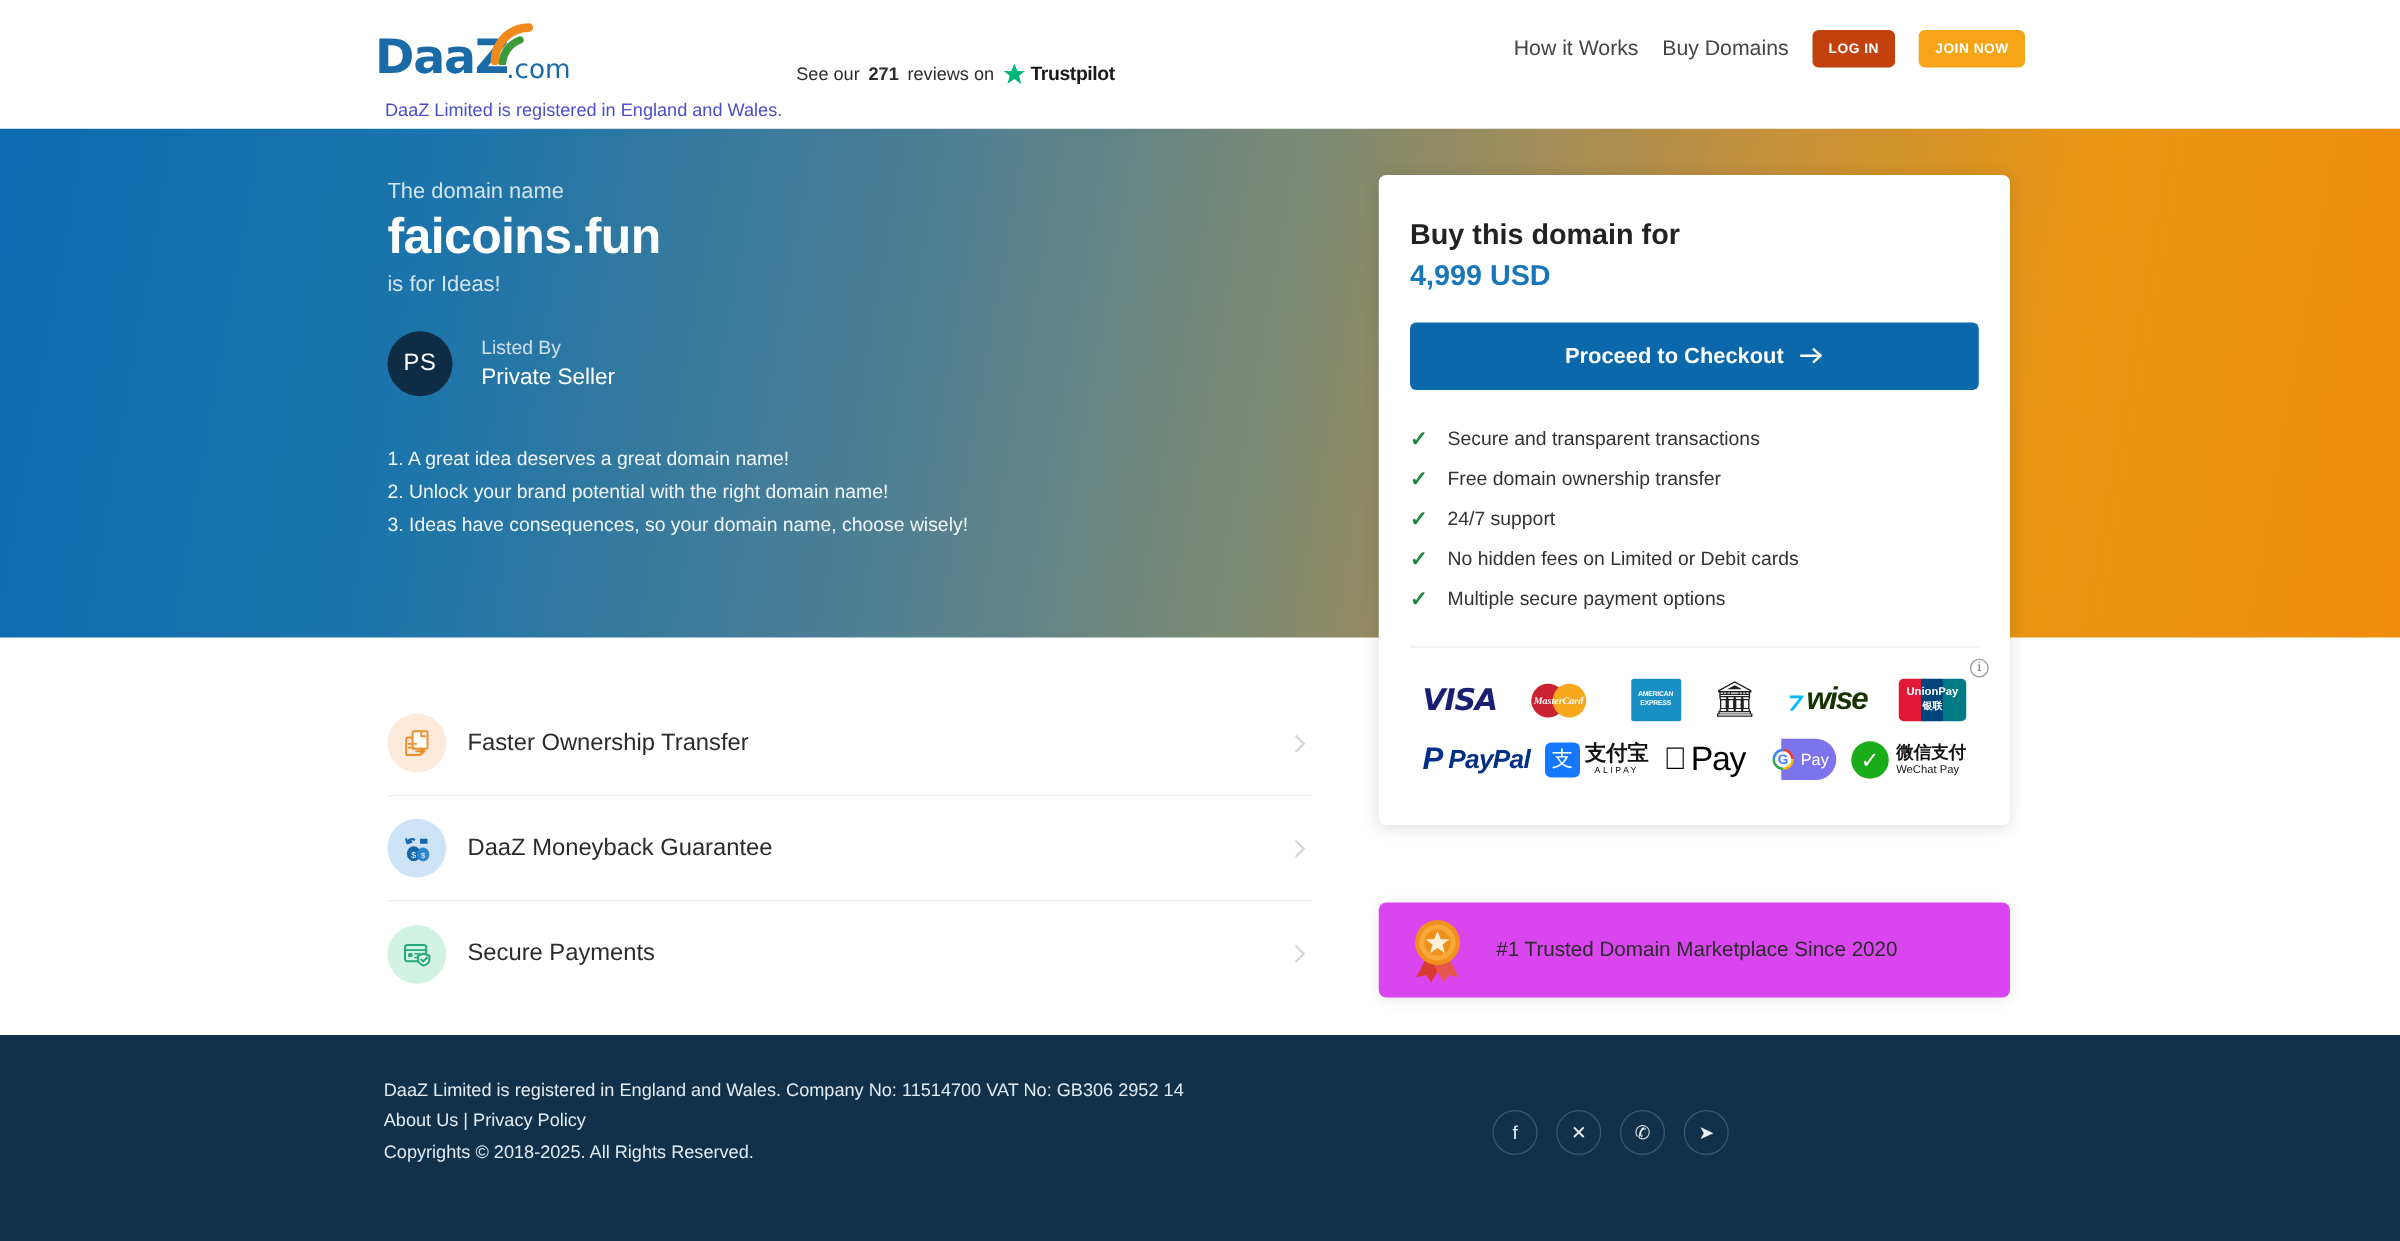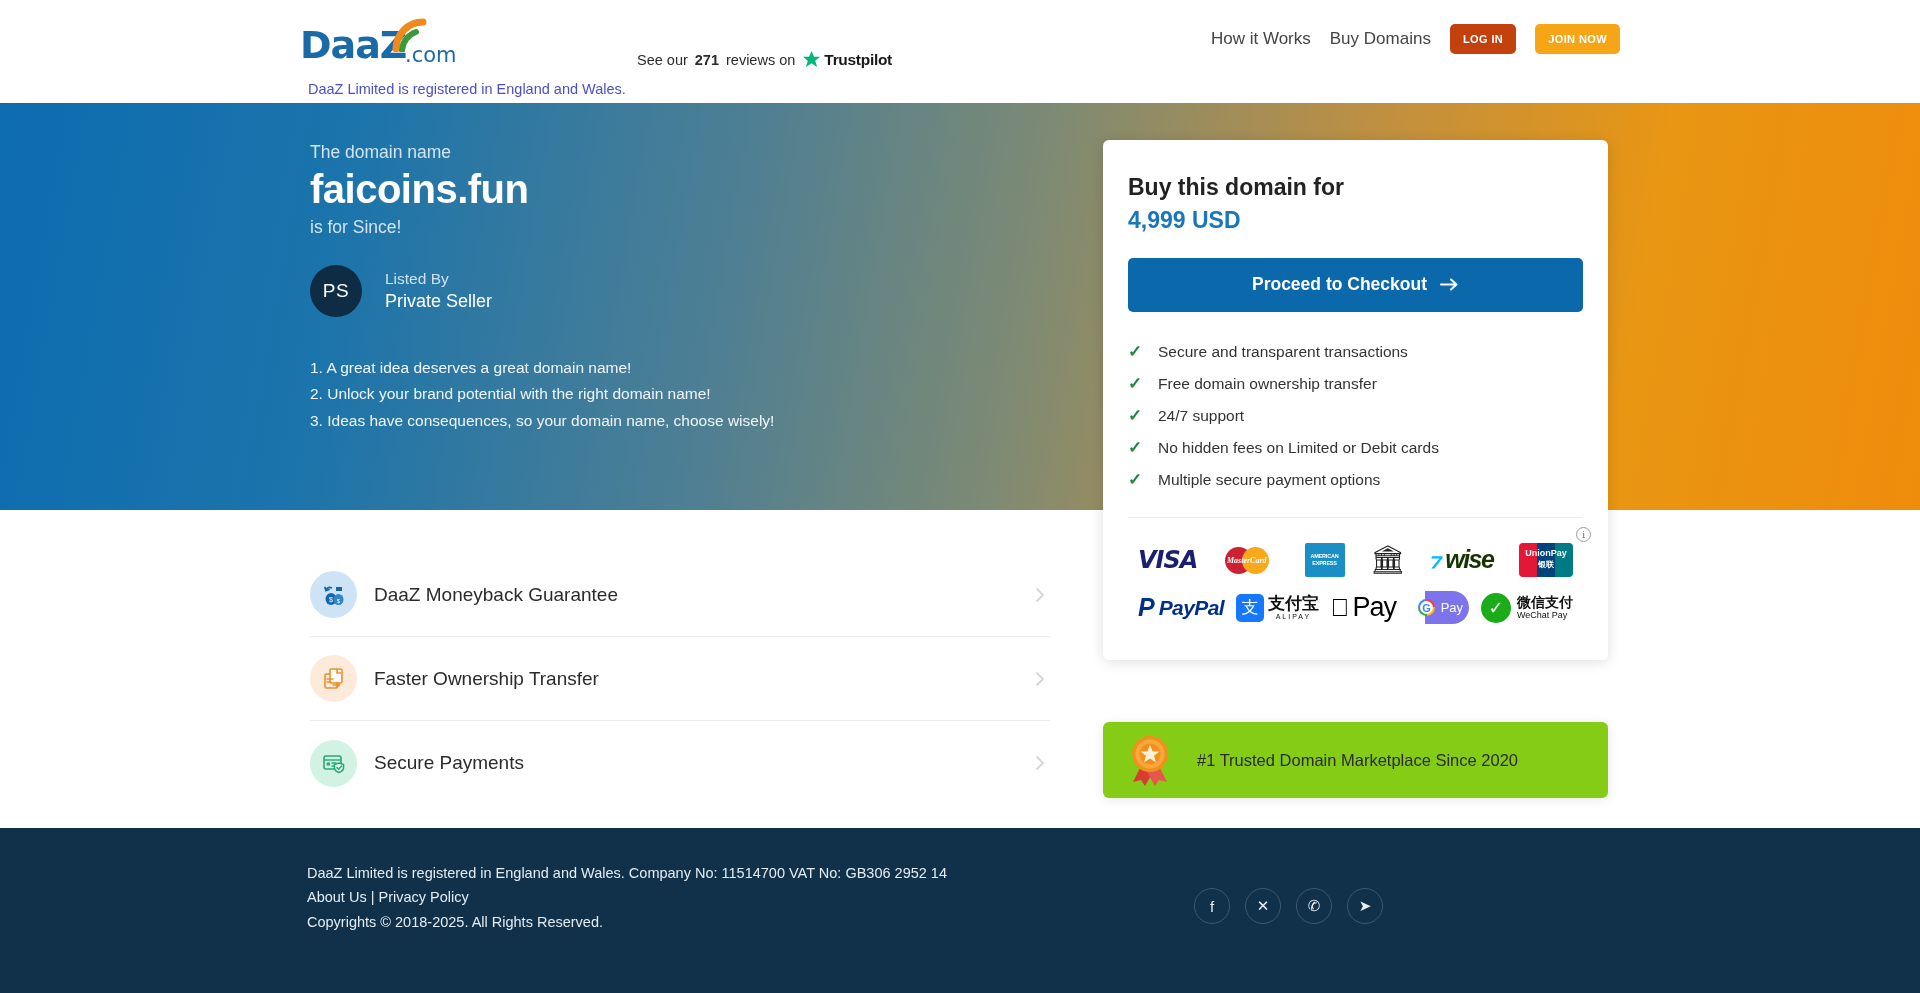--- a/index.html
+++ b/index.html
@@ -224,21 +224,21 @@
   .wechat .wc-c {
     width: 30px; height: 30px; border-radius: 50%; background: #1aad19;
     color: #fff; font-size: 18px; display: flex; align-items: center; justify-content: center;
   }
   .wechat .wc-cn { font-size: 14px; font-weight: 700; color: #111; line-height: 1.05; font-family: "DejaVu Sans", sans-serif; }
   .wechat .wc-en { font-size: 9px; color: #111; line-height: 1.2; }
 
   
   .trust-card {
     position: absolute; left: 1103px; top: 722px; width: 505px; height: 76px;
-    background: #84cc16; border-radius: 6px;
+    background: #d946ef; border-radius: 6px;
     box-shadow: 0 2px 12px rgba(0,0,0,.09);
     display: flex; align-items: center; padding: 0 24px; gap: 22px;
   }
   .trust-card-text { font-size: 16.5px; color: #2b2b2b; }
 
   
   .footer {
     position: absolute; left: 0; bottom: 0; width: 1920px; height: 165px;
     background: #11314b;
   }
@@ -288,75 +288,75 @@
       <a class="nav-link">Buy Domains</a>
       <button class="btn-login">LOG IN</button>
       <button class="btn-join">JOIN NOW</button>
     </div>
   </div>
 
   <div class="hero">
     <div class="hero-inner">
       <div class="hero-label">The domain name</div>
       <div class="hero-domain">faicoins.fun</div>
-      <div class="hero-sale">is for Since!</div>
+      <div class="hero-sale">is for Ideas!</div>
 
       <div class="seller-row">
         <div class="avatar">PS</div>
         <div>
           <div class="seller-meta-label">Listed By</div>
           <div class="seller-meta-name">Private Seller</div>
         </div>
       </div>
 
       <ul class="bullets">
         <li>1. A great idea deserves a great domain name!</li>
         <li>2. Unlock your brand potential with the right domain name!</li>
         <li>3. Ideas have consequences, so your domain name, choose wisely!</li>
       </ul>
     </div>
   </div>
 
   <div class="features">
+
+    <div class="feature-row">
+      <div class="f-icon orange">
+        <svg width="26" height="26" viewBox="0 0 26 26">
+          <rect x="4" y="8" width="12" height="14" rx="1.5" fill="none" stroke="#e8912c" stroke-width="1.6"></rect>
+          <rect x="9" y="3" width="12" height="14" rx="1.5" fill="#fff" stroke="#e8912c" stroke-width="1.6"></rect>
+          <path d="M16 3 v4 h4" fill="none" stroke="#e8912c" stroke-width="1.6"></path>
+          <path d="M6 13 h6 M6 16 h4" stroke="#e8912c" stroke-width="1.4" stroke-linecap="round"></path>
+          <path d="M12 19 h6 M15.5 16.5 L18.5 19 L15.5 21.5" fill="none" stroke="#e8912c" stroke-width="1.6" stroke-linecap="round"></path>
+        </svg>
+      </div>
+      <div class="f-title">Faster Ownership Transfer</div>
+      <svg class="chev" width="20" height="20" viewBox="0 0 20 20">
+        <path d="M7 4 L13 10 L7 16" fill="none" stroke="currentColor" stroke-width="1.8" stroke-linecap="round"></path>
+      </svg>
+    </div>
 
     <div class="feature-row">
       <div class="f-icon blue">
         <svg width="26" height="26" viewBox="0 0 26 26">
           <path d="M5 8 q2-4 6-2" fill="none" stroke="#1466a8" stroke-width="1.8"></path>
           <path d="M4 5.5 L5 8.5 L8 7.5" fill="none" stroke="#1466a8" stroke-width="1.8" stroke-linecap="round"></path>
           <ellipse cx="10" cy="17" rx="5.5" ry="6" fill="#1466a8"></ellipse>
           <ellipse cx="17.5" cy="17.5" rx="5" ry="5.5" fill="#2d85cc"></ellipse>
           <text x="10" y="20" font-size="7" fill="#fff" text-anchor="middle" font-family="Liberation Sans">$</text>
           <text x="17.5" y="20.5" font-size="6" fill="#fff" text-anchor="middle" font-family="Liberation Sans">$</text>
           <rect x="15" y="5" width="6" height="4" fill="#1466a8"></rect>
         </svg>
       </div>
       <div class="f-title">DaaZ Moneyback Guarantee</div>
       <svg class="chev" width="20" height="20" viewBox="0 0 20 20">
         <path d="M7 4 L13 10 L7 16" fill="none" stroke="currentColor" stroke-width="1.8" stroke-linecap="round"></path>
       </svg>
     </div>
 
     <div class="feature-row">
-      <div class="f-icon orange">
-        <svg width="26" height="26" viewBox="0 0 26 26">
-          <rect x="4" y="8" width="12" height="14" rx="1.5" fill="none" stroke="#e8912c" stroke-width="1.6"></rect>
-          <rect x="9" y="3" width="12" height="14" rx="1.5" fill="#fff" stroke="#e8912c" stroke-width="1.6"></rect>
-          <path d="M16 3 v4 h4" fill="none" stroke="#e8912c" stroke-width="1.6"></path>
-          <path d="M6 13 h6 M6 16 h4" stroke="#e8912c" stroke-width="1.4" stroke-linecap="round"></path>
-          <path d="M12 19 h6 M15.5 16.5 L18.5 19 L15.5 21.5" fill="none" stroke="#e8912c" stroke-width="1.6" stroke-linecap="round"></path>
-        </svg>
-      </div>
-      <div class="f-title">Faster Ownership Transfer</div>
-      <svg class="chev" width="20" height="20" viewBox="0 0 20 20">
-        <path d="M7 4 L13 10 L7 16" fill="none" stroke="currentColor" stroke-width="1.8" stroke-linecap="round"></path>
-      </svg>
-    </div>
-
-    <div class="feature-row">
       <div class="f-icon green">
         <svg width="26" height="26" viewBox="0 0 26 26">
           <rect x="3" y="6" width="17" height="13" rx="2" fill="none" stroke="#26a978" stroke-width="1.6"></rect>
           <path d="M3 10 h17" stroke="#26a978" stroke-width="1.4"></path>
           <rect x="5.5" y="12.5" width="3.5" height="3" rx="0.5" fill="#26a978"></rect>
           <path d="M11 13 h4 M11 16 h3" stroke="#26a978" stroke-width="1.3" stroke-linecap="round"></path>
           <path d="M18 13 l4.5 1.6 v3.2 q0 3.2 -4.5 4.7 q-4.5-1.5 -4.5-4.7 v-3.2z" fill="#eafaf2" stroke="#26a978" stroke-width="1.6"></path>
           <path d="M16 17.6 l1.6 1.6 l3-3.2" fill="none" stroke="#26a978" stroke-width="1.6" stroke-linecap="round"></path>
         </svg>
       </div>

